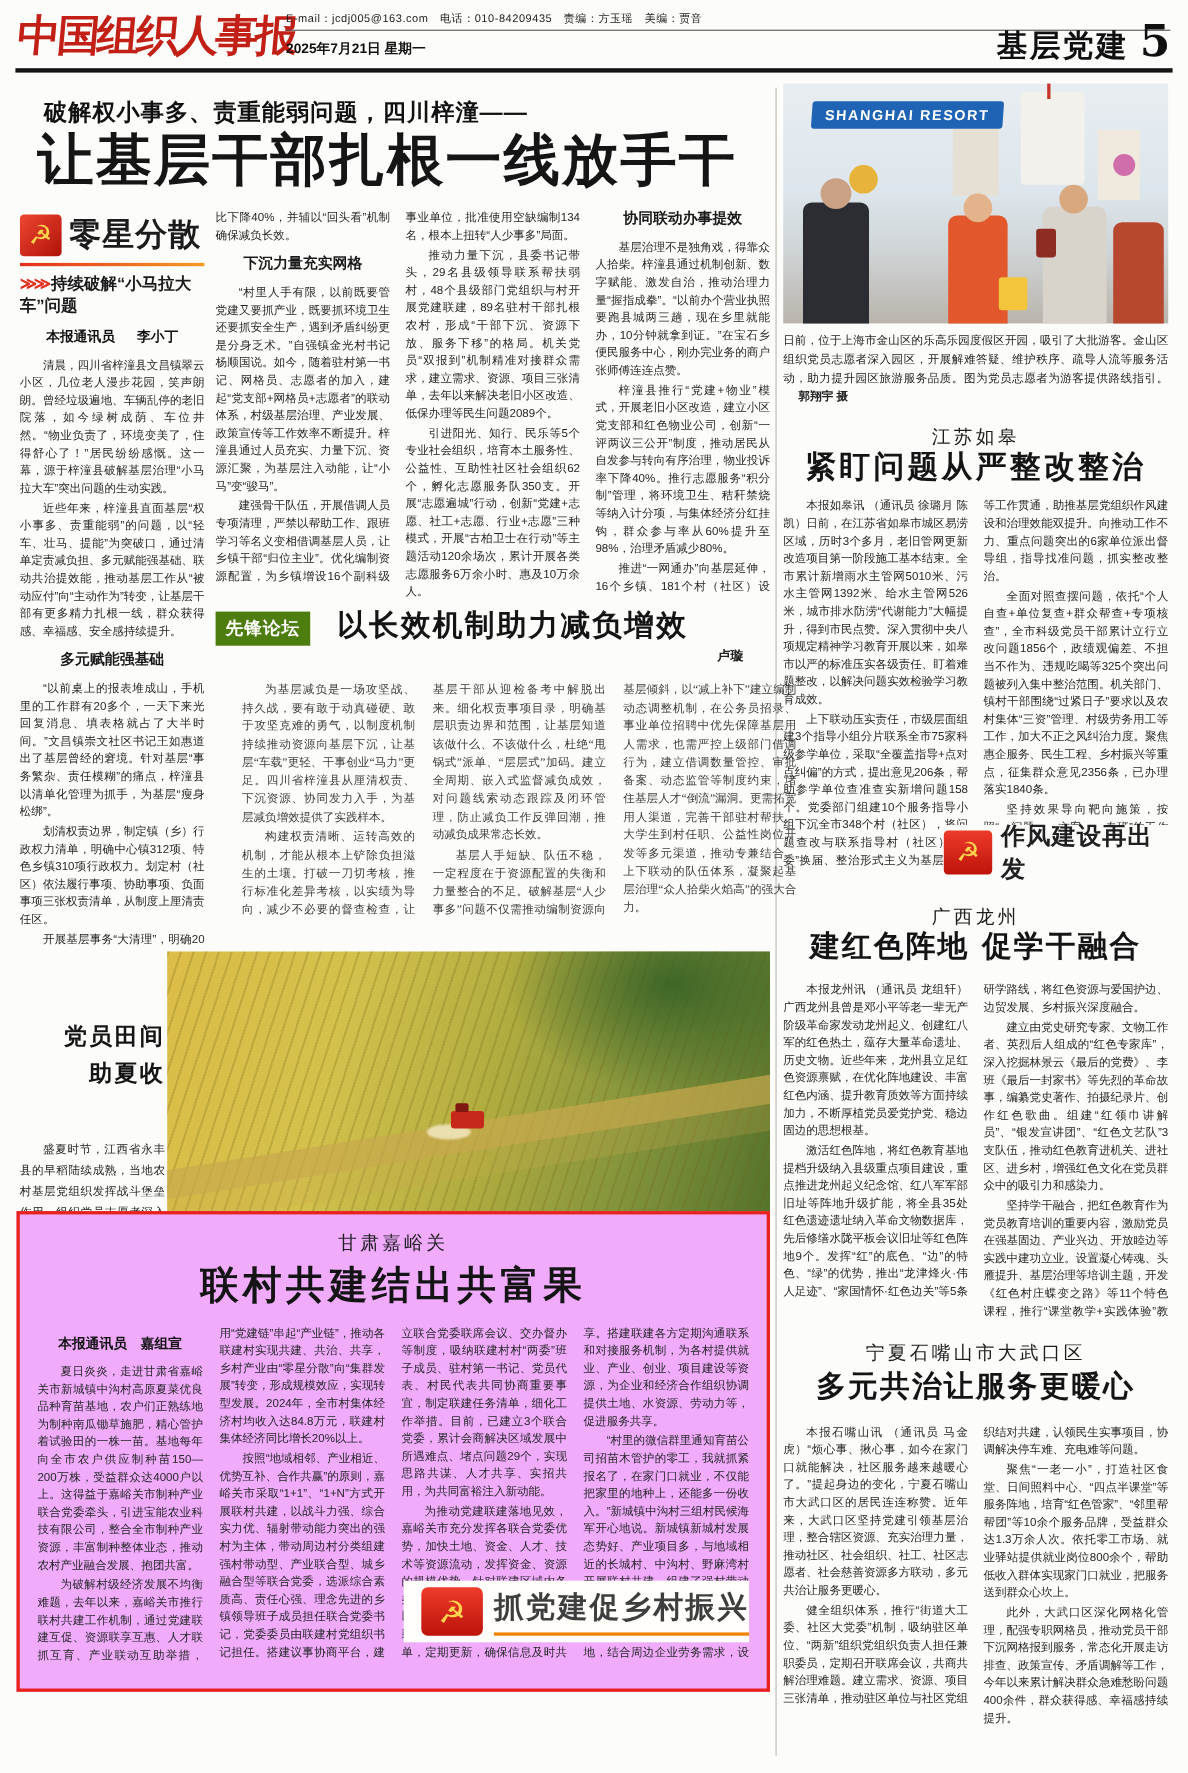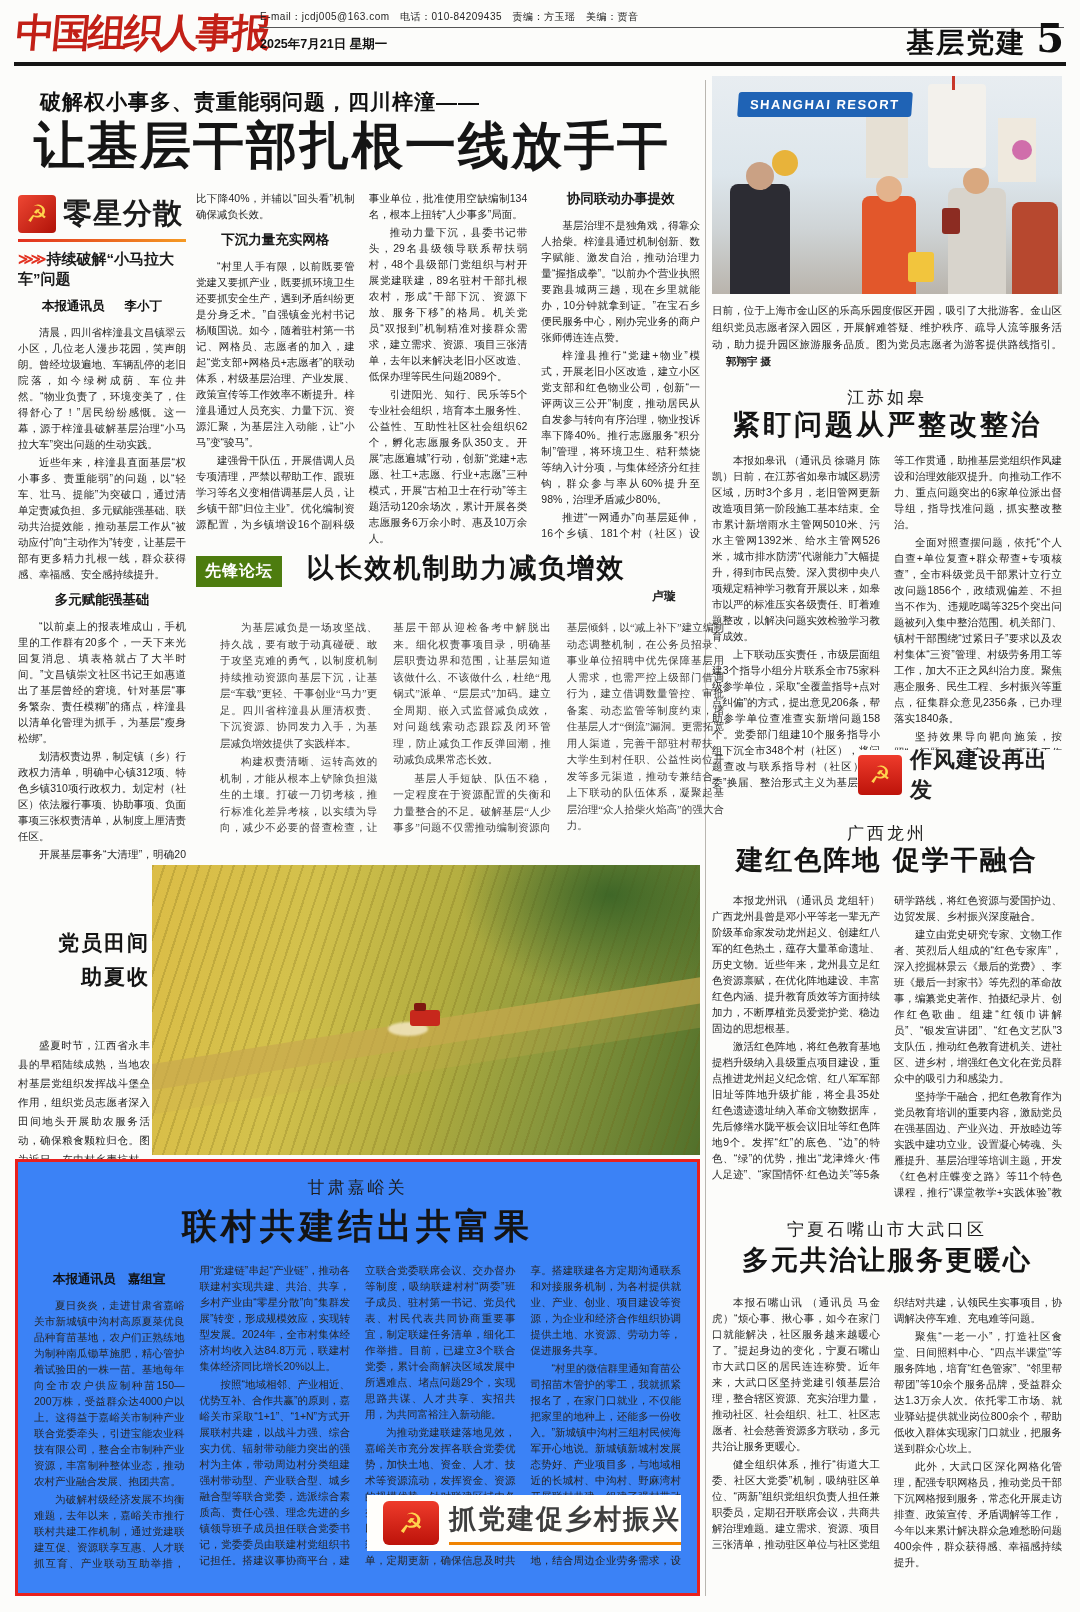--- a/index.html
+++ b/index.html
@@ -64,21 +64,21 @@
       linear-gradient(103deg,#dcbd47 0%,#d3c14c 28%,#b2ad40 52%,#86953c 74%,#51702b 100%);}
   .fp-green{position:absolute;right:-60px;top:-70px;width:300px;height:200px;border-radius:50%;
             background:radial-gradient(closest-side,#335f24,rgba(51,95,36,0));opacity:.85;}
   .fp-path{position:absolute;left:-40px;top:150px;width:700px;height:26px;background:#c9a94e;
            transform:rotate(-9deg);opacity:.7;box-shadow:0 18px 0 6px rgba(201,169,78,.35);}
   .fp-harvester{position:absolute;left:47%;top:50%;width:30px;height:16px;background:#c7281c;border-radius:3px;}
   .fp-harvester:before{content:"";position:absolute;left:4px;top:-7px;width:12px;height:8px;background:#7e1810;border-radius:2px;}
   .fp-dust{position:absolute;left:43%;top:54%;width:40px;height:14px;border-radius:50%;
            background:rgba(245,235,200,.8);filter:blur(1px);}
   
-  .redbox{position:absolute;left:15px;top:1159px;width:679px;height:431px;border:3px solid #e8211d;background:#3b82f6;}
+  .redbox{position:absolute;left:15px;top:1101px;width:679px;height:431px;border:3px solid #e8211d;background:#f0abfc;}
   .box-kicker{margin-top:14px;text-align:center;font-size:17px;color:#1d1d1d;letter-spacing:3px;}
   .box-headline{margin-top:4px;text-align:center;font-family:"DejaVu Serif",serif;
                 font-size:35px;font-weight:900;color:#141414;letter-spacing:4px;}
   .box-body{margin:12px 16px 0;height:318px;column-count:4;column-gap:15px;overflow:hidden;}
   .badge{position:absolute;right:16px;bottom:42px;display:flex;align-items:center;gap:10px;
          background:#fffefb;padding:6px 0 6px 16px;}
   .badge-emblem{width:56px;height:44px;border-radius:6px;background:linear-gradient(180deg,#ee3b2b,#bd130a);
                 display:flex;align-items:center;justify-content:center;color:#ffd34d;font-size:28px;}
   .badge-text{font-size:27px;font-weight:900;color:#3e3e3e;letter-spacing:2px;
               border-bottom:3px solid #f08300;padding-bottom:5px;}

